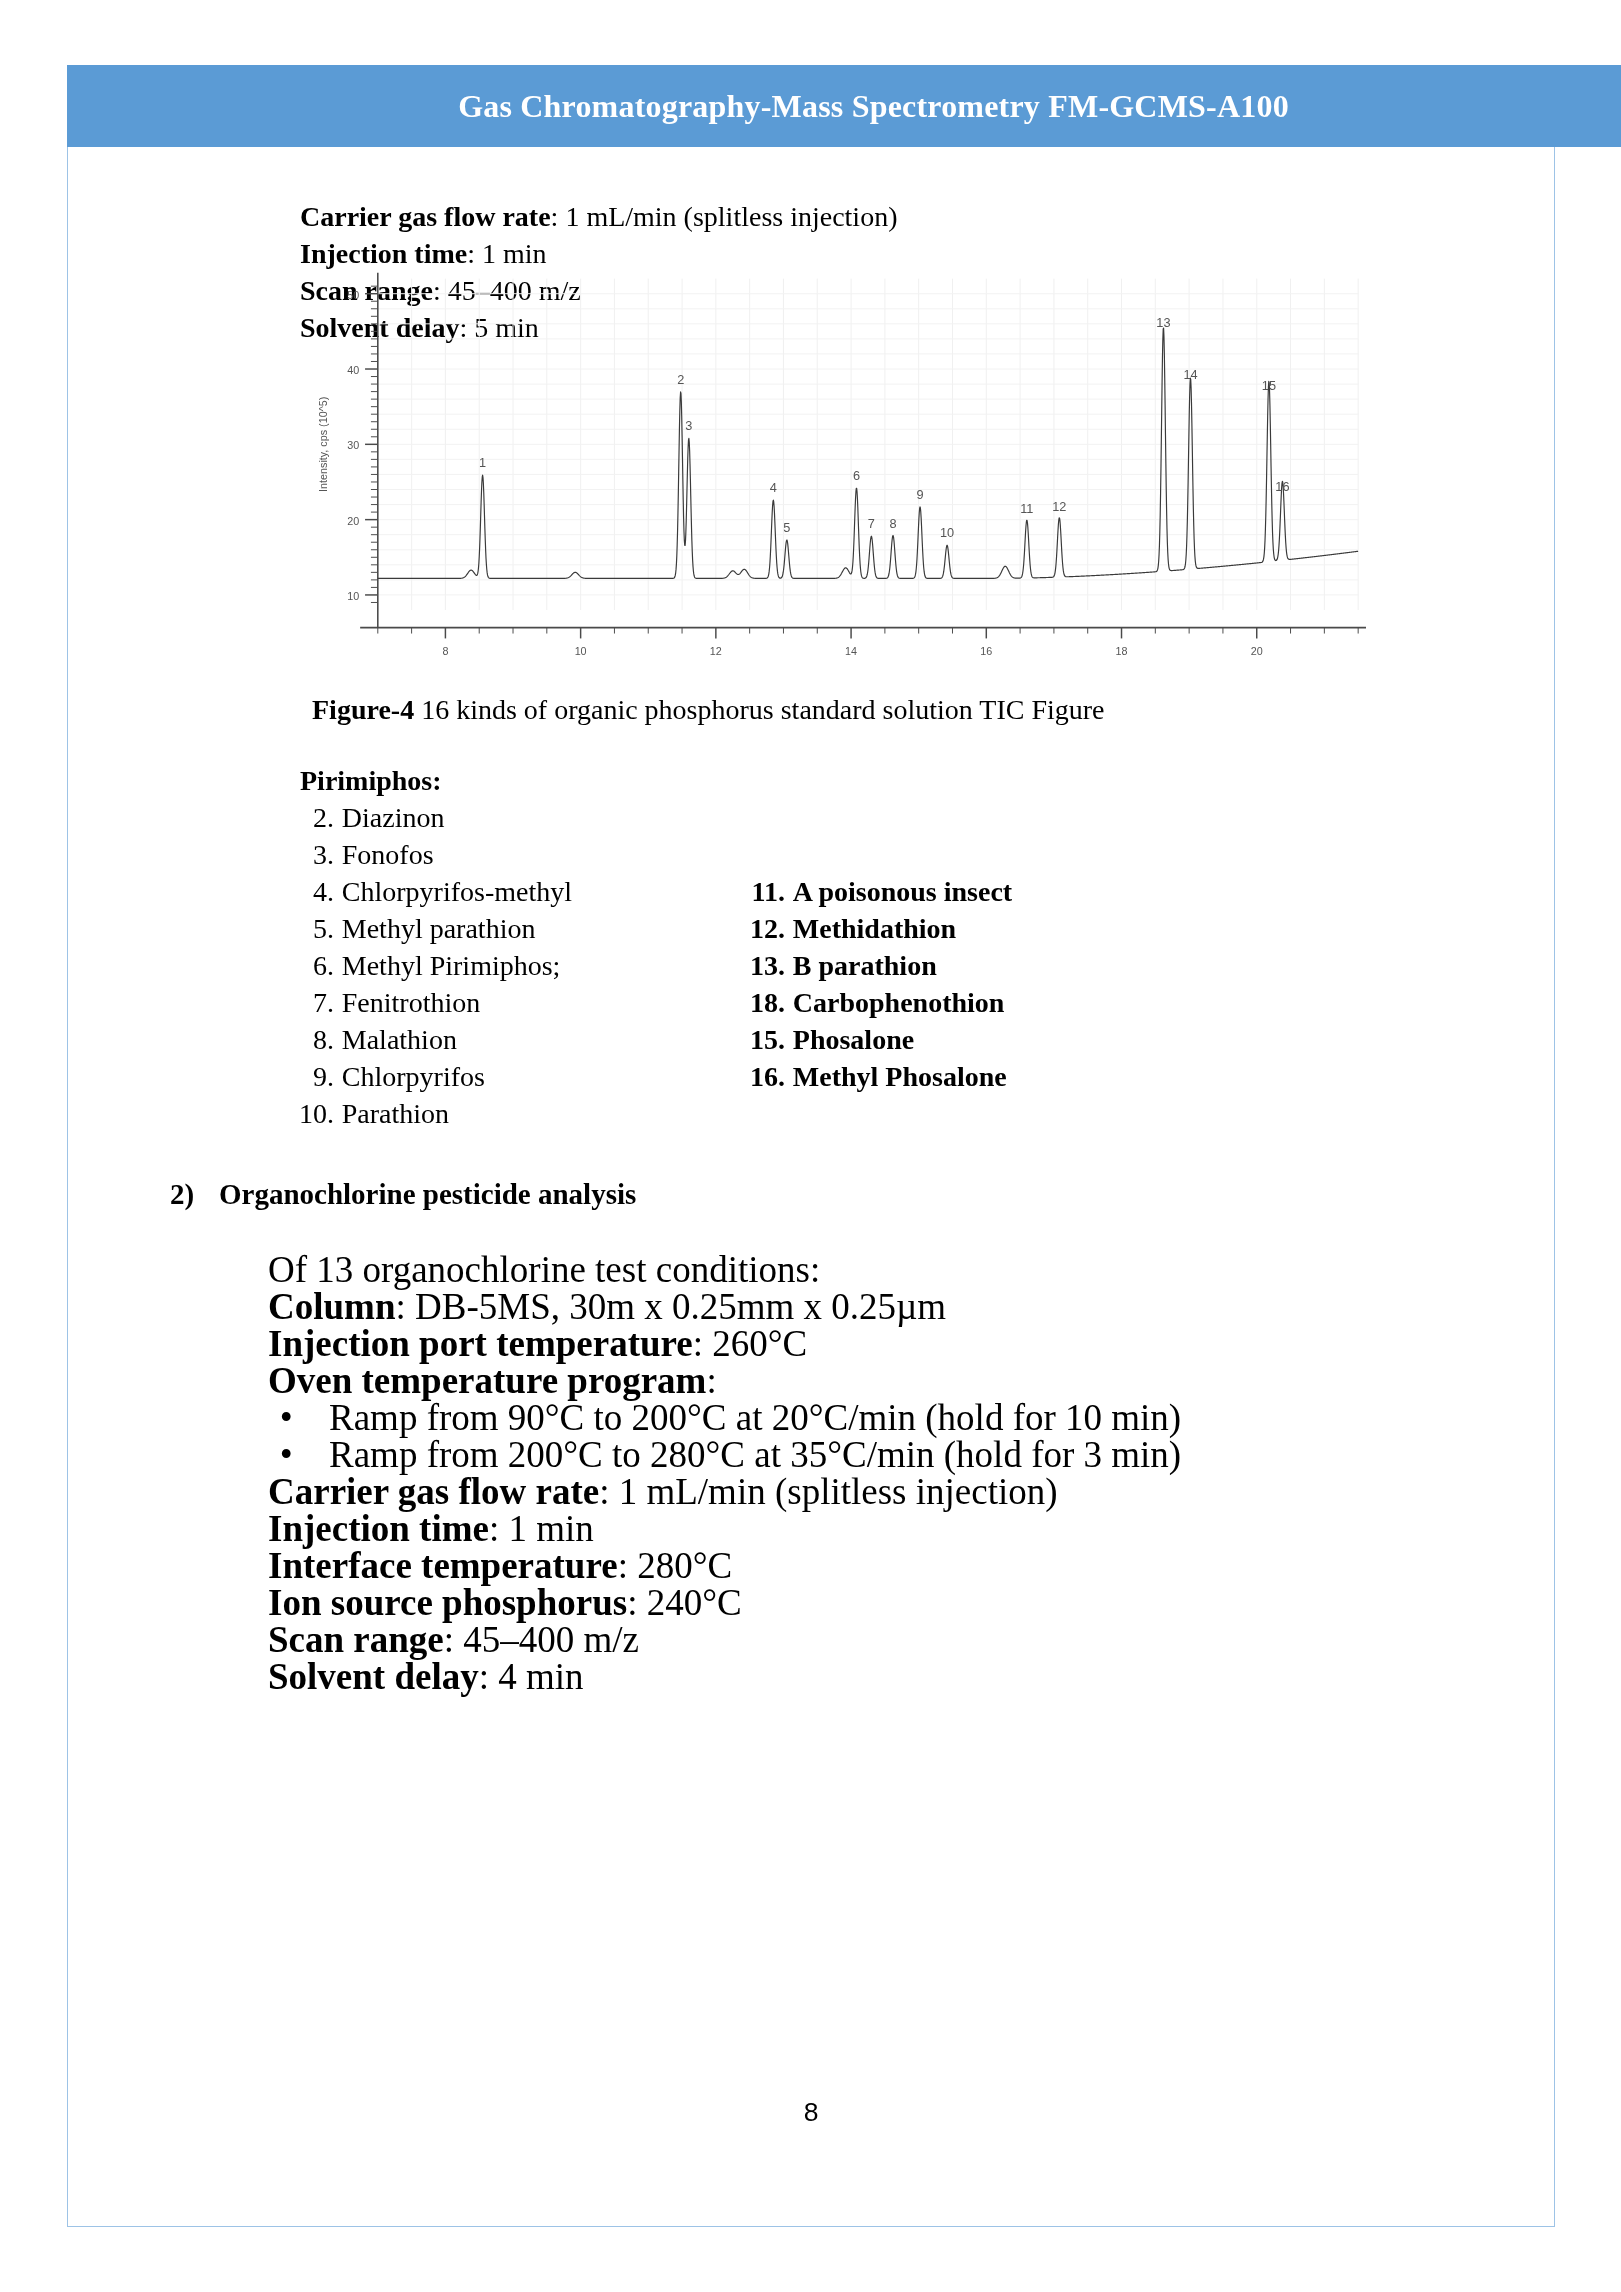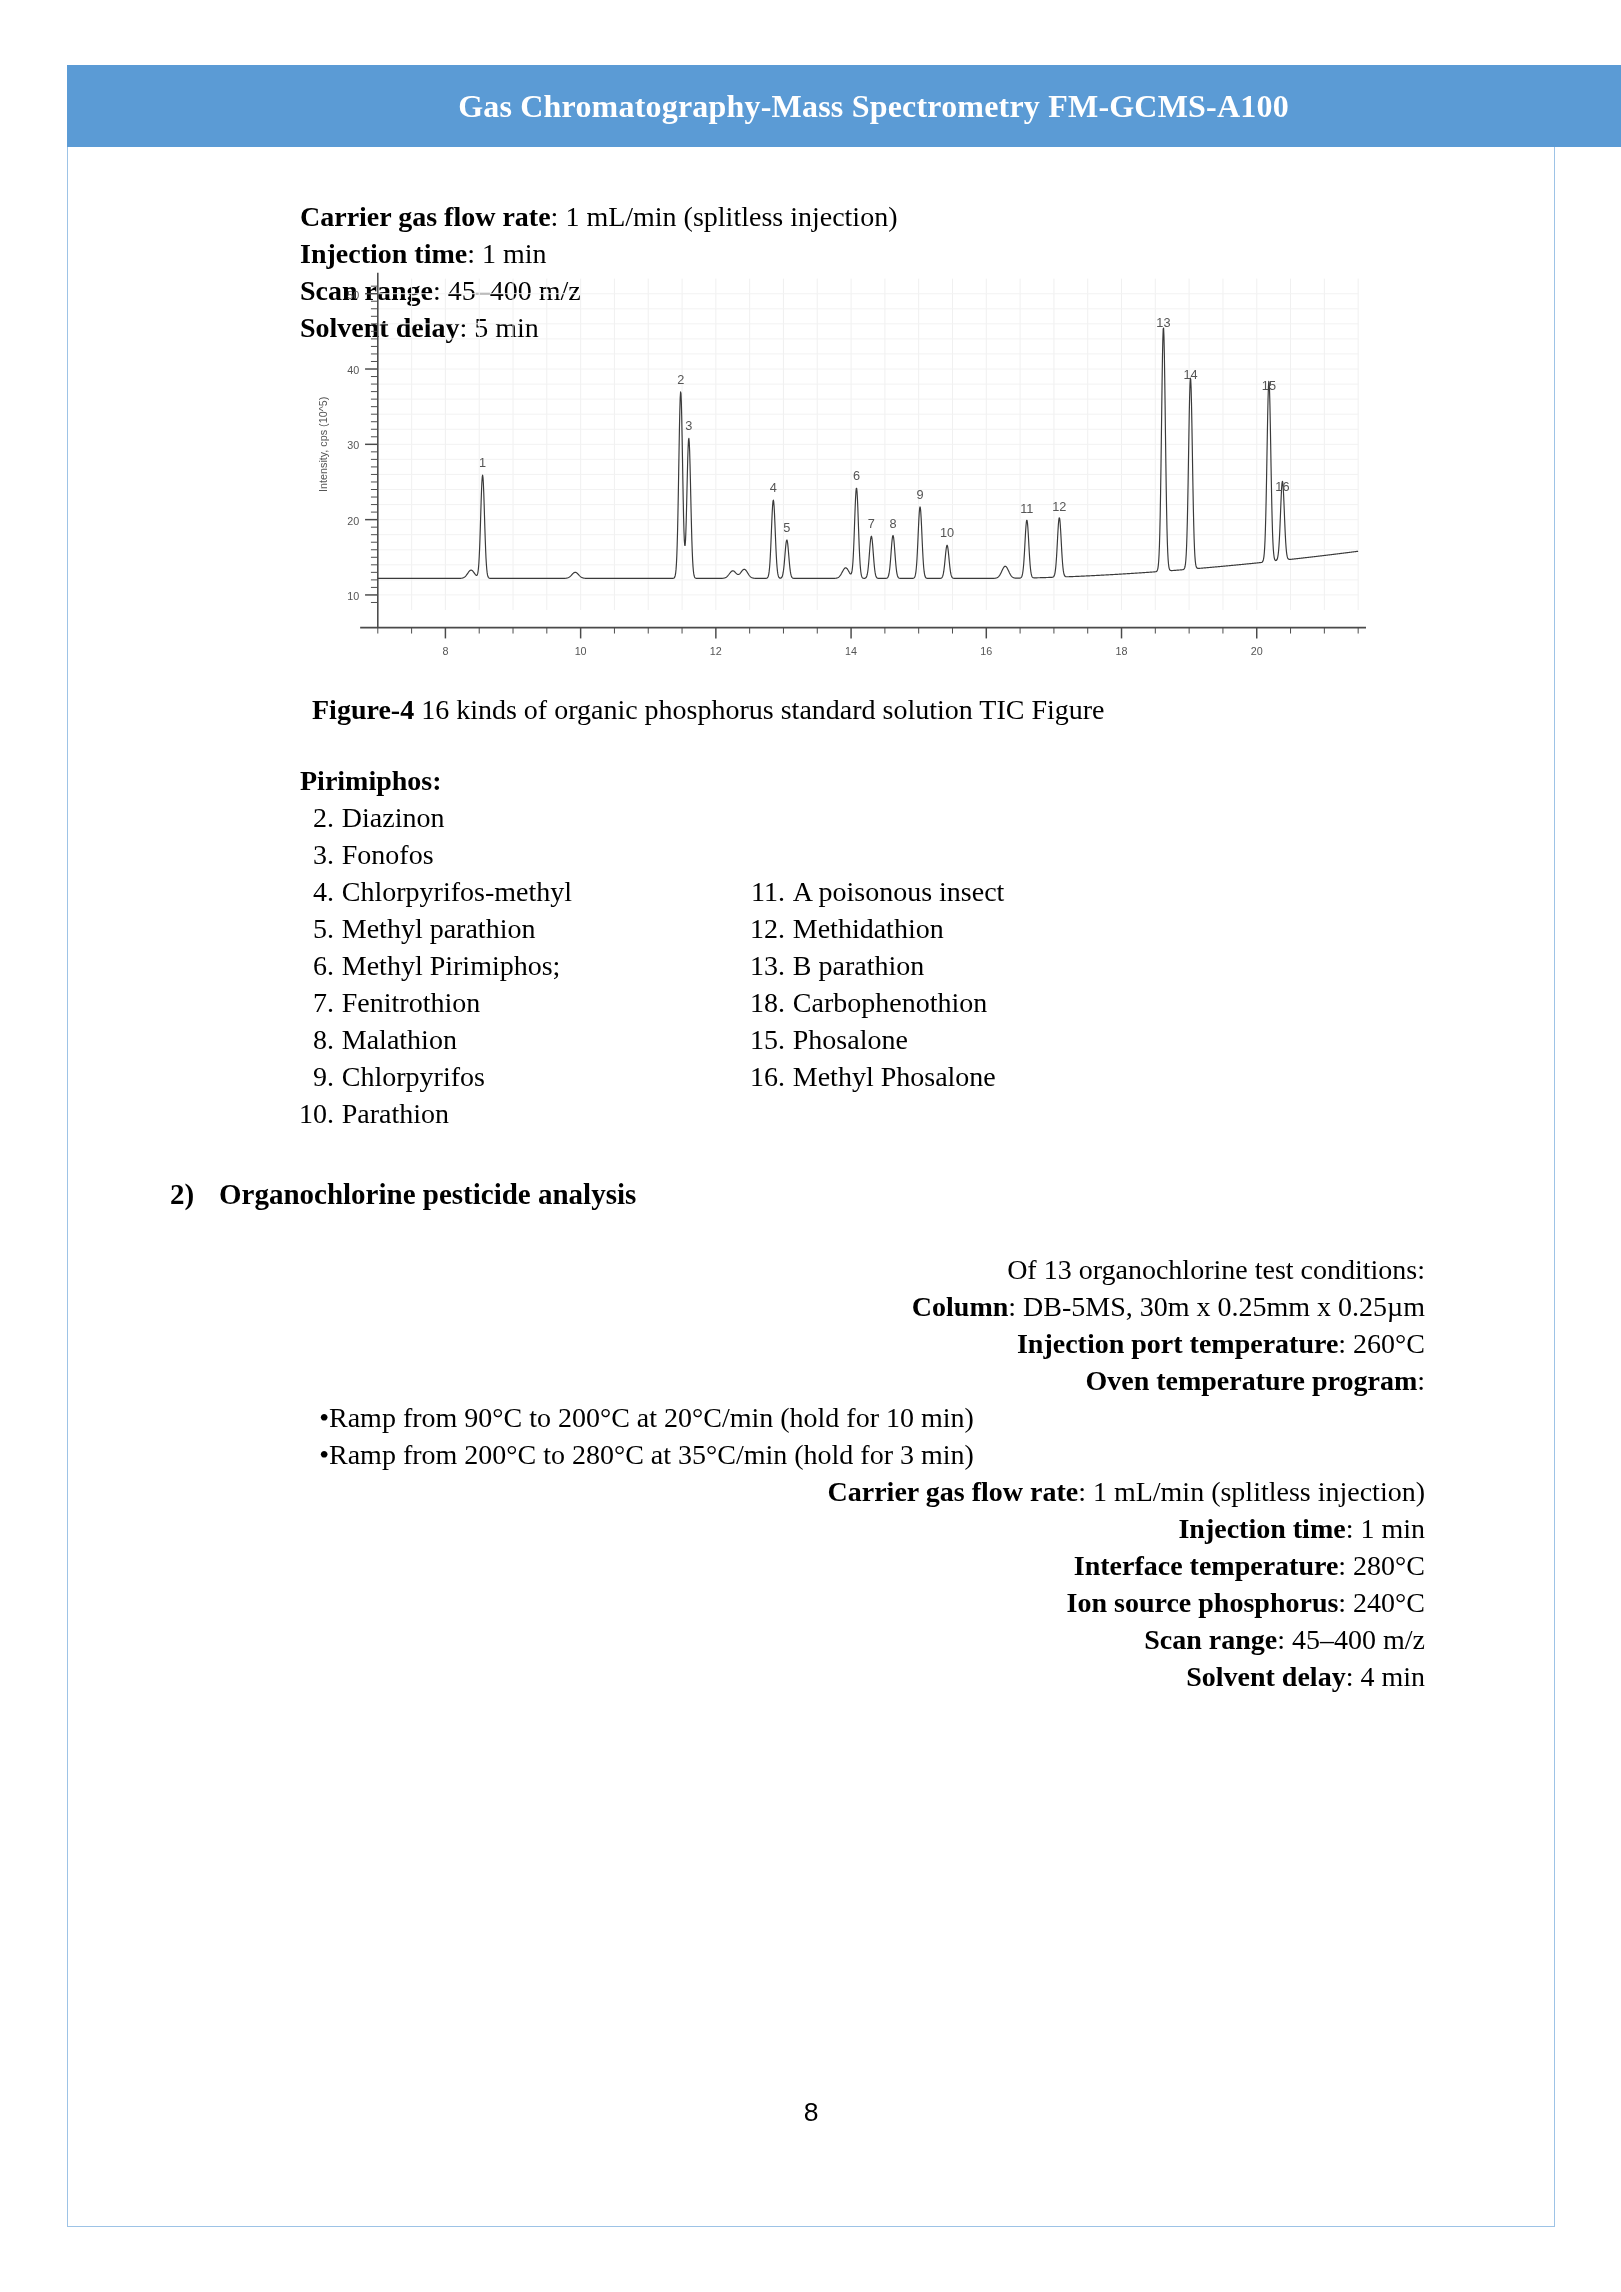--- a/index.html
+++ b/index.html
@@ -107,20 +107,21 @@
     font-size: 28px;
     line-height: 37px;
   }
   .compound-col-right {
     position: absolute;
     left: 665px;
     top: 726px;
     width: 451px;
     font-size: 28px;
     line-height: 37px;
+    font-weight: bold;
   }
   .cmp-row { display: flex; }
   .cmp-num {
     display: inline-block;
     width: 53px;
     text-align: right;
     padding-right: 7.8px;
     white-space: nowrap;
   }
   .cmp-name { white-space: nowrap; }
@@ -135,23 +136,22 @@
     line-height: 37px;
     display: flex;
   }
   .section-num { width: 49px; }
 
   .oc-block {
     position: absolute;
     left: 201px;
     top: 1104px;
     width: 1157px;
-    font-size: 28px;
-    line-height: 37px;
-    text-align: right;
+    font-size: 37px;
+    line-height: 37px;
   }
   .oc-line { white-space: nowrap; }
   .oc-line b { font-weight: bold; }
   .oc-bullet {
     display: flex;
     white-space: nowrap;
   }
   .oc-bullet .dot {
     width: 61px;
     padding-left: 11.8px;

